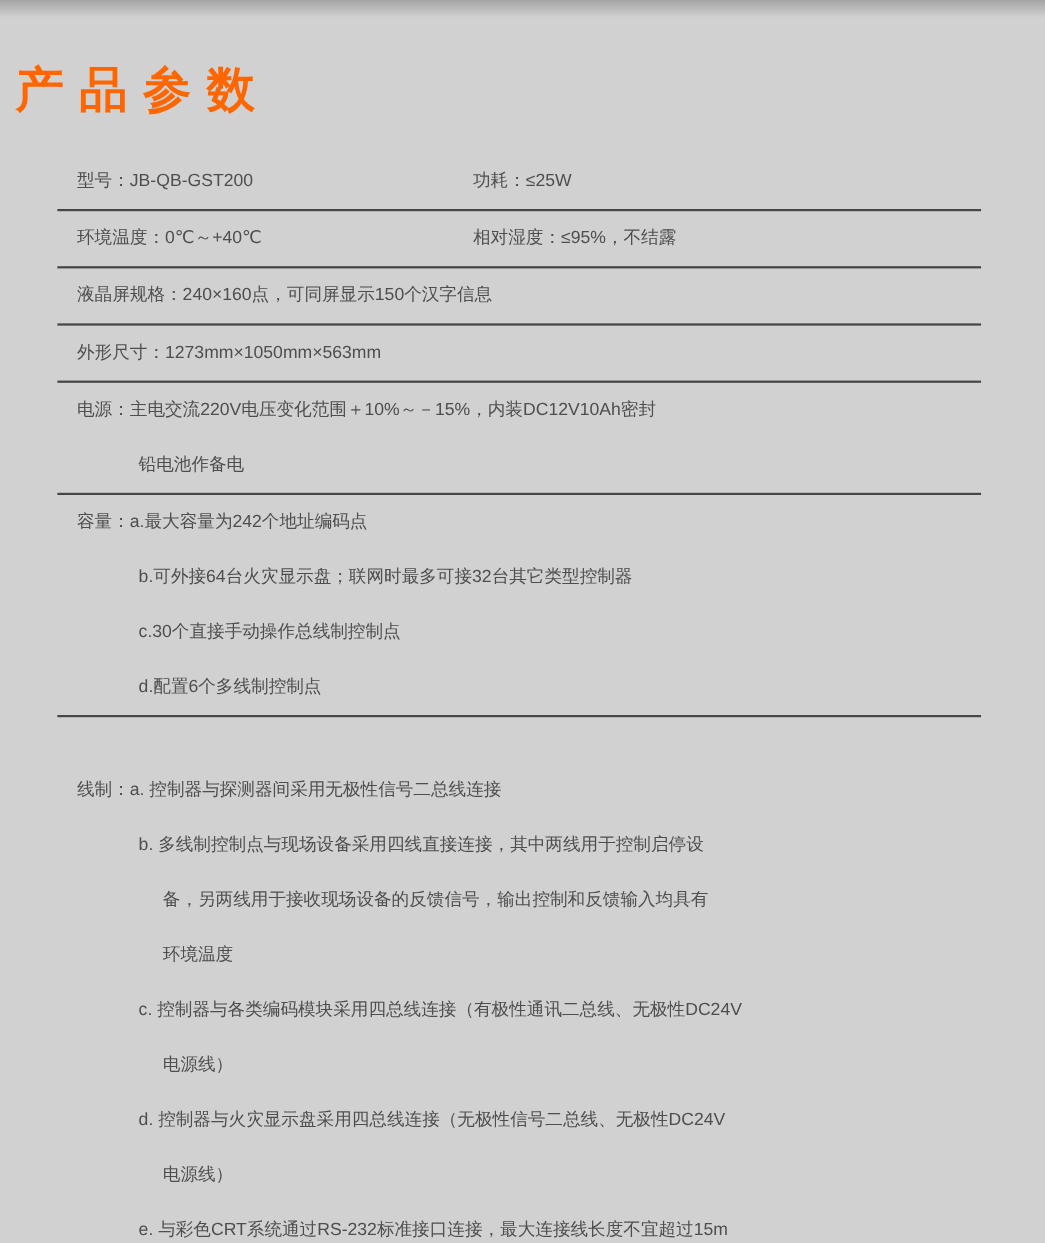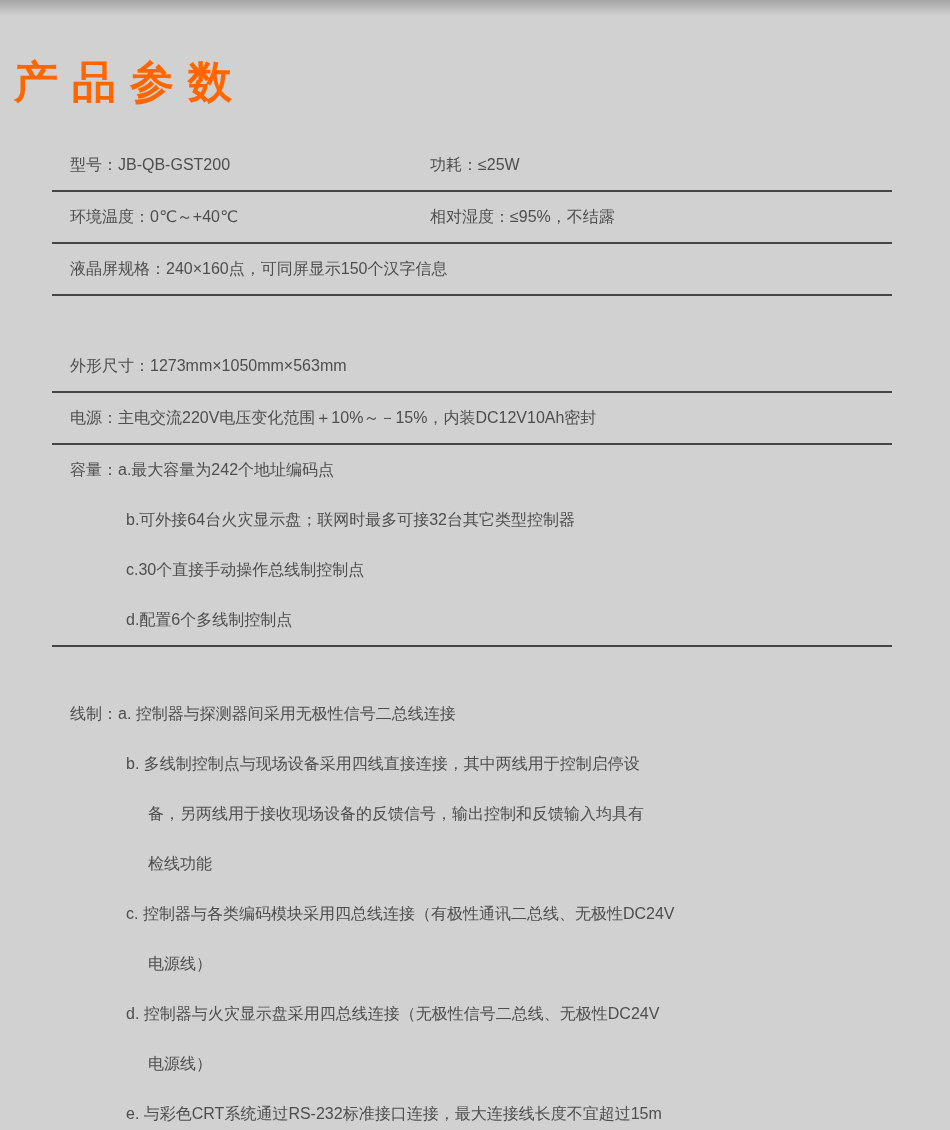--- a/index.html
+++ b/index.html
@@ -58,37 +58,38 @@
   <div class="spec-table" id="spec-table">
       <div class="row" style="border-bottom-color: rgb(69, 69, 69);">
         <div class="line indent-0"><span class="col1">型号：JB-QB-GST200</span><span>功耗：≤25W</span></div>
       </div>
       <div class="row" style="border-bottom-color: rgb(69, 69, 69);">
         <div class="line indent-0"><span class="col1">环境温度：0℃～+40℃</span><span>相对湿度：≤95%，不结露</span></div>
       </div>
       <div class="row" style="border-bottom-color: rgb(69, 69, 69);">
         <div class="line indent-0">液晶屏规格：240×160点，可同屏显示150个汉字信息</div>
       </div>
-      <div class="row" style="border-bottom-color: rgb(69, 69, 69); margin-top: 45px;">
+      <div class="row" style="border-bottom-color: rgb(69, 69, 69);">
         <div class="line indent-0">外形尺寸：1273mm×1050mm×563mm</div>
       </div>
       <div class="row" style="border-bottom-color: rgb(69, 69, 69);">
         <div class="line indent-0">电源：主电交流220V电压变化范围＋10%～－15%，内装DC12V10Ah密封</div>
+        <div class="line indent-1">铅电池作备电</div>
       </div>
       <div class="row" style="border-bottom-color: rgb(69, 69, 69);">
         <div class="line indent-0">容量：a.最大容量为242个地址编码点</div>
         <div class="line indent-1">b.可外接64台火灾显示盘；联网时最多可接32台其它类型控制器</div>
         <div class="line indent-1">c.30个直接手动操作总线制控制点</div>
         <div class="line indent-1">d.配置6个多线制控制点</div>
       </div>
       <div class="row" style="border-bottom-color: rgb(69, 69, 69); margin-top: 42px;">
         <div class="line indent-0">线制：a. 控制器与探测器间采用无极性信号二总线连接</div>
         <div class="line indent-1">b. 多线制控制点与现场设备采用四线直接连接，其中两线用于控制启停设</div>
         <div class="line indent-2">备，另两线用于接收现场设备的反馈信号，输出控制和反馈输入均具有</div>
-        <div class="line indent-2">检线功能</div>
+        <div class="line indent-2">环境温度</div>
         <div class="line indent-1">c. 控制器与各类编码模块采用四总线连接（有极性通讯二总线、无极性DC24V</div>
         <div class="line indent-2">电源线）</div>
         <div class="line indent-1">d. 控制器与火灾显示盘采用四总线连接（无极性信号二总线、无极性DC24V</div>
         <div class="line indent-2">电源线）</div>
         <div class="line indent-1">e. 与彩色CRT系统通过RS-232标准接口连接，最大连接线长度不宜超过15m</div>
       </div>
     </div>
 </div>
 
 </body></html>

